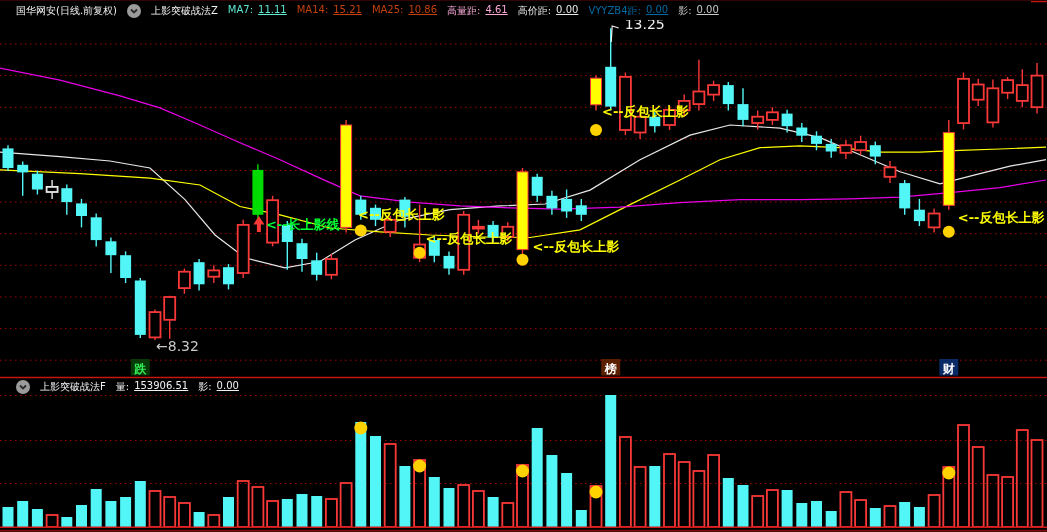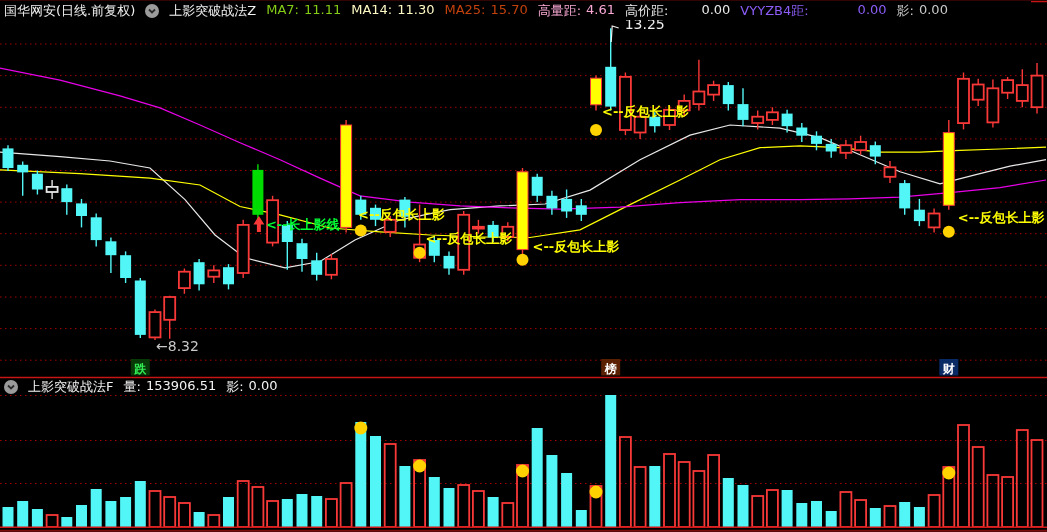--- a/index.html
+++ b/index.html
@@ -1,24 +1,24 @@
 <!DOCTYPE html>
 <html><head>
 <meta charset="utf-8">
 <style>
   html,body{margin:0;padding:0;background:#111;}
   .screen{position:relative;width:1047px;height:532px;background:#000;overflow:hidden;
           font-family:"DejaVu Sans","Liberation Sans",sans-serif;}
   #chart-svg{position:absolute;left:0;top:0;width:1047px;height:532px;}
   .hdr{position:absolute;left:0;right:16px;display:flex;align-items:center;gap:10px;
-       background:#000;color:#eee;font-size:13px;padding-left:4px;white-space:nowrap;z-index:5;}
+       background:#000;color:#eee;font-size:10px;padding-left:16px;white-space:nowrap;z-index:5;}
   #hdr-main{top:1px;height:19px;}
   #hdr-sub{top:379px;height:16px;}
   .fld{display:inline-flex;}
-  .fld span+span{margin-left:5px;}
+  .fld span+span{margin-left:5px;text-decoration:underline;}
   .circle-icon{display:inline-flex;width:14px;height:14px;border-radius:50%;
                background:#9b9b9b;align-items:center;justify-content:center;flex:0 0 auto;}
   .circle-icon svg{display:block;}
   .title{color:#f2f2f2;}
   .ind-name{color:#f2f2f2;}
 </style>
 </head>
 <body>
 
 <div class="screen">
@@ -288,41 +288,41 @@
 
   <div class="hdr" id="hdr-main">
     <span class="title">国华网安(日线.前复权)</span>
     <span class="circle-icon">
       <svg width="10" height="10" viewBox="0 0 10 10">
           <path d="M2 3.5 L5 6.5 L8 3.5" stroke="#2a2a2a" stroke-width="1.8" fill="none"></path>
         </svg>
     </span>
     <span class="ind-name">上影突破战法Z</span>
     <span id="hdr-main-fields" style="display:inline-flex;gap:10px;">
-        <span class="fld" style="color: #84cc16;">
+        <span class="fld" style="color: #5eead4;">
           <span>MA7:</span>
           <span>11.11</span>
         </span>
-        <span class="fld" style="color: #fef9c3;">
+        <span class="fld" style="color: #c2410c;">
           <span>MA14:</span>
-          <span>11.30</span>
+          <span>15.21</span>
         </span>
         <span class="fld" style="color: #c2410c;">
           <span>MA25:</span>
-          <span>15.70</span>
+          <span>10.86</span>
         </span>
         <span class="fld" style="color: #f9a8d4;">
           <span>高量距:</span>
           <span>4.61</span>
         </span>
-        <span class="fld" style="color: rgb(232, 232, 232); gap: 28px;">
+        <span class="fld" style="color: rgb(232, 232, 232);">
           <span>高价距:</span>
           <span>0.00</span>
         </span>
-        <span class="fld" style="color: #8b5cf6; gap: 44px;">
+        <span class="fld" style="color: #0369a1;">
           <span>VYYZB4距:</span>
           <span>0.00</span>
         </span>
         <span class="fld" style="color: rgb(200, 200, 200);">
           <span>影:</span>
           <span>0.00</span>
         </span>
       </span>
   </div>
 

